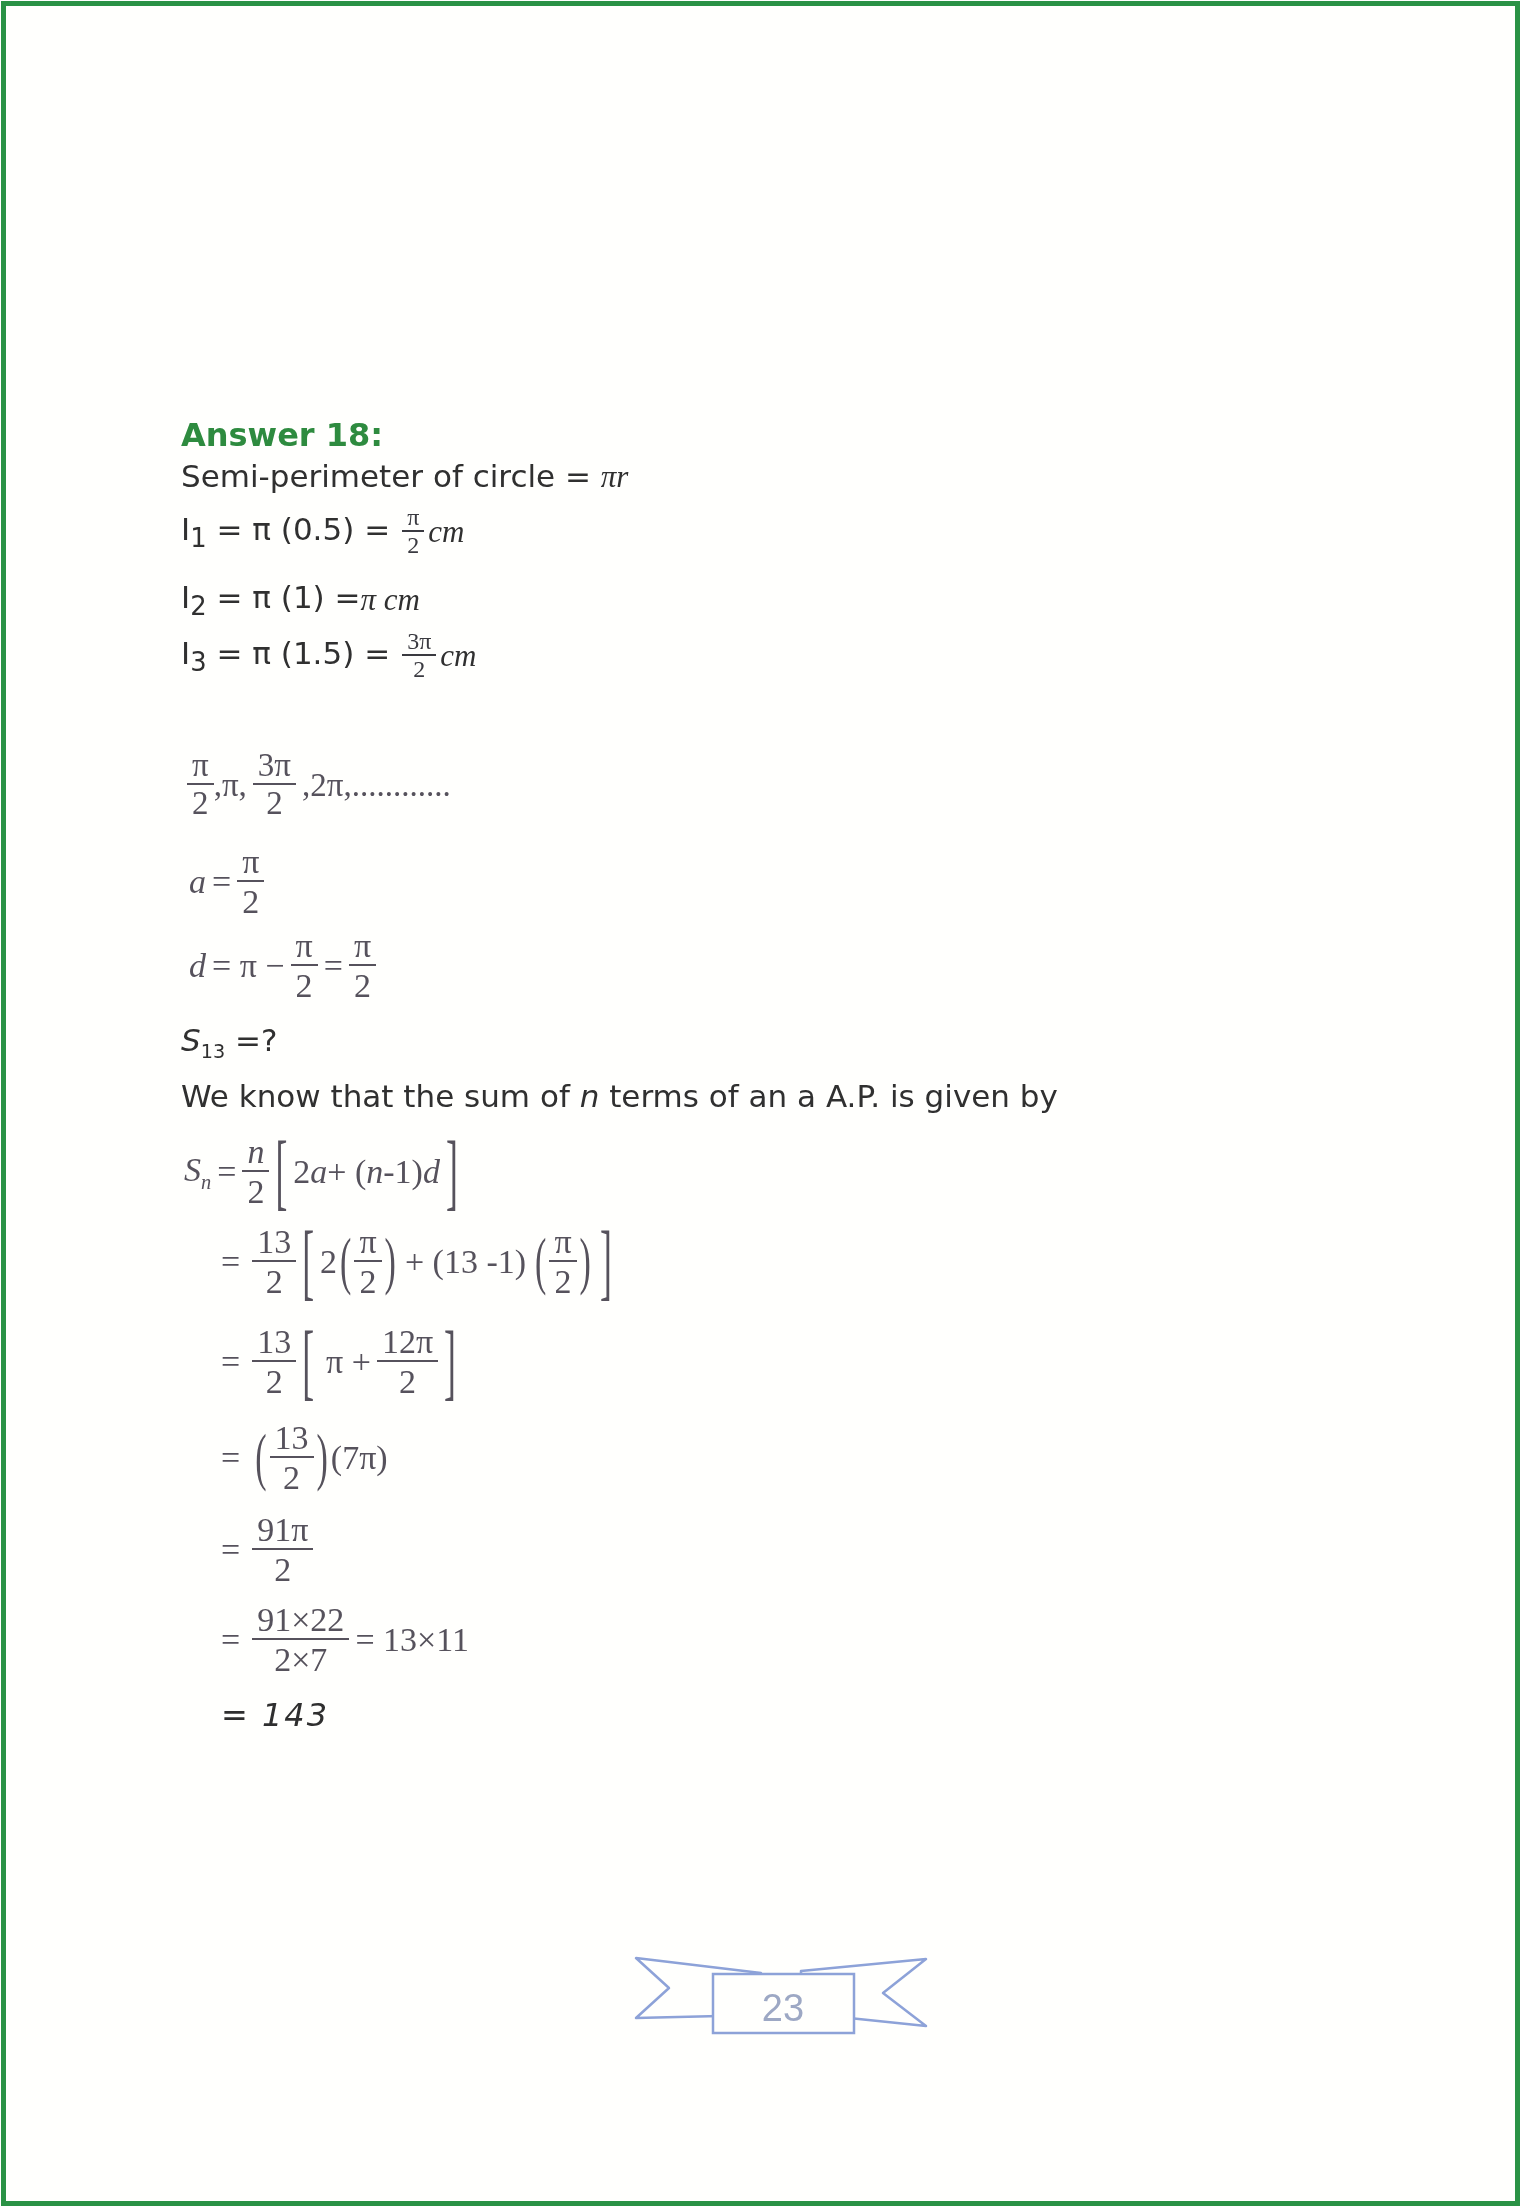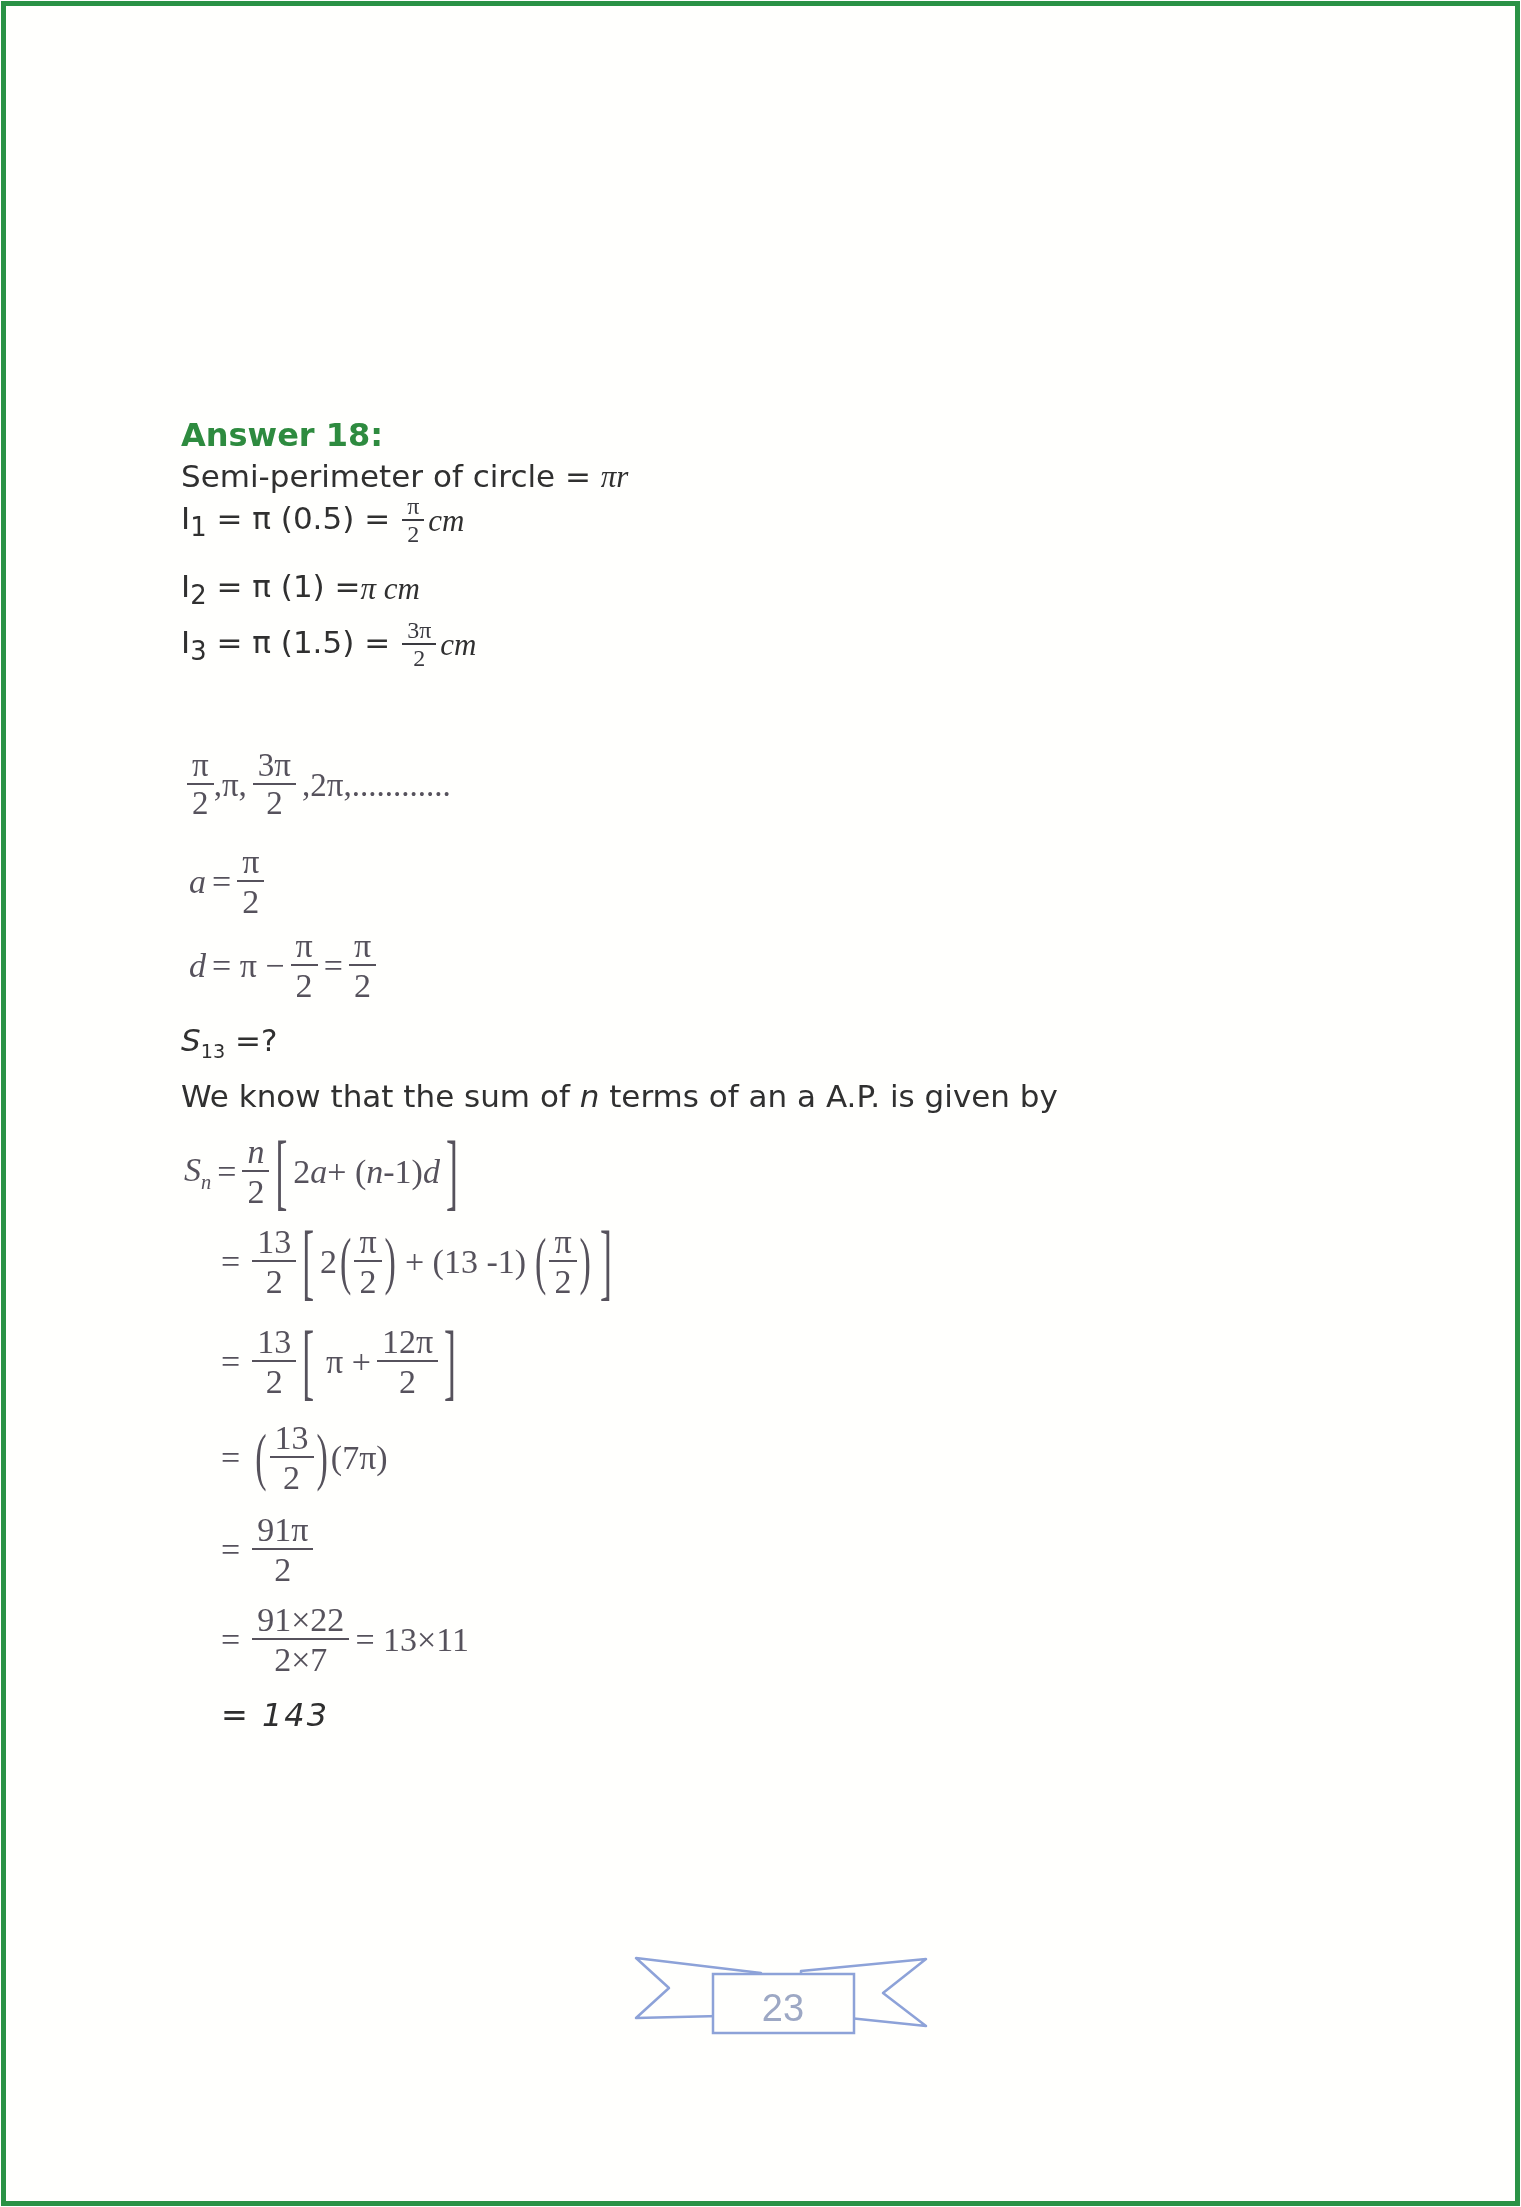--- a/index.html
+++ b/index.html
@@ -19,21 +19,21 @@
     font-size:32px; font-weight:bold; color:#2e8b3f;
     font-family:"DejaVu Sans", sans-serif;
   }
   .line {
     font-size:31px; line-height:40px; color:#303030;
   }
   .line sub { font-size:0.62em; }
   .mvar { font-family:"Liberation Serif", serif; font-style:italic; }
 
   
-  .frline { display:flex; align-items:center; font-size:31px; color:#303030; }
+  .frline { display:flex; align-items:center; font-size:31px; color:#303030;margin-top:11px; }
   .frline .gap { margin-right:8px; }
 
   .frac { display:inline-flex; flex-direction:column; text-align:center; vertical-align:middle; }
   .frac .num { display:block; padding:0 5px; line-height:1.05; }
   .frac .den { display:block; padding:0 5px; line-height:1.15; border-top:2px solid currentColor; }
   .frac.sm { font-size:24px; font-family:"Liberation Serif", serif; color:#3a3a40; margin:0 4px; }
 
   
   .mline {
     display:flex; align-items:center;

